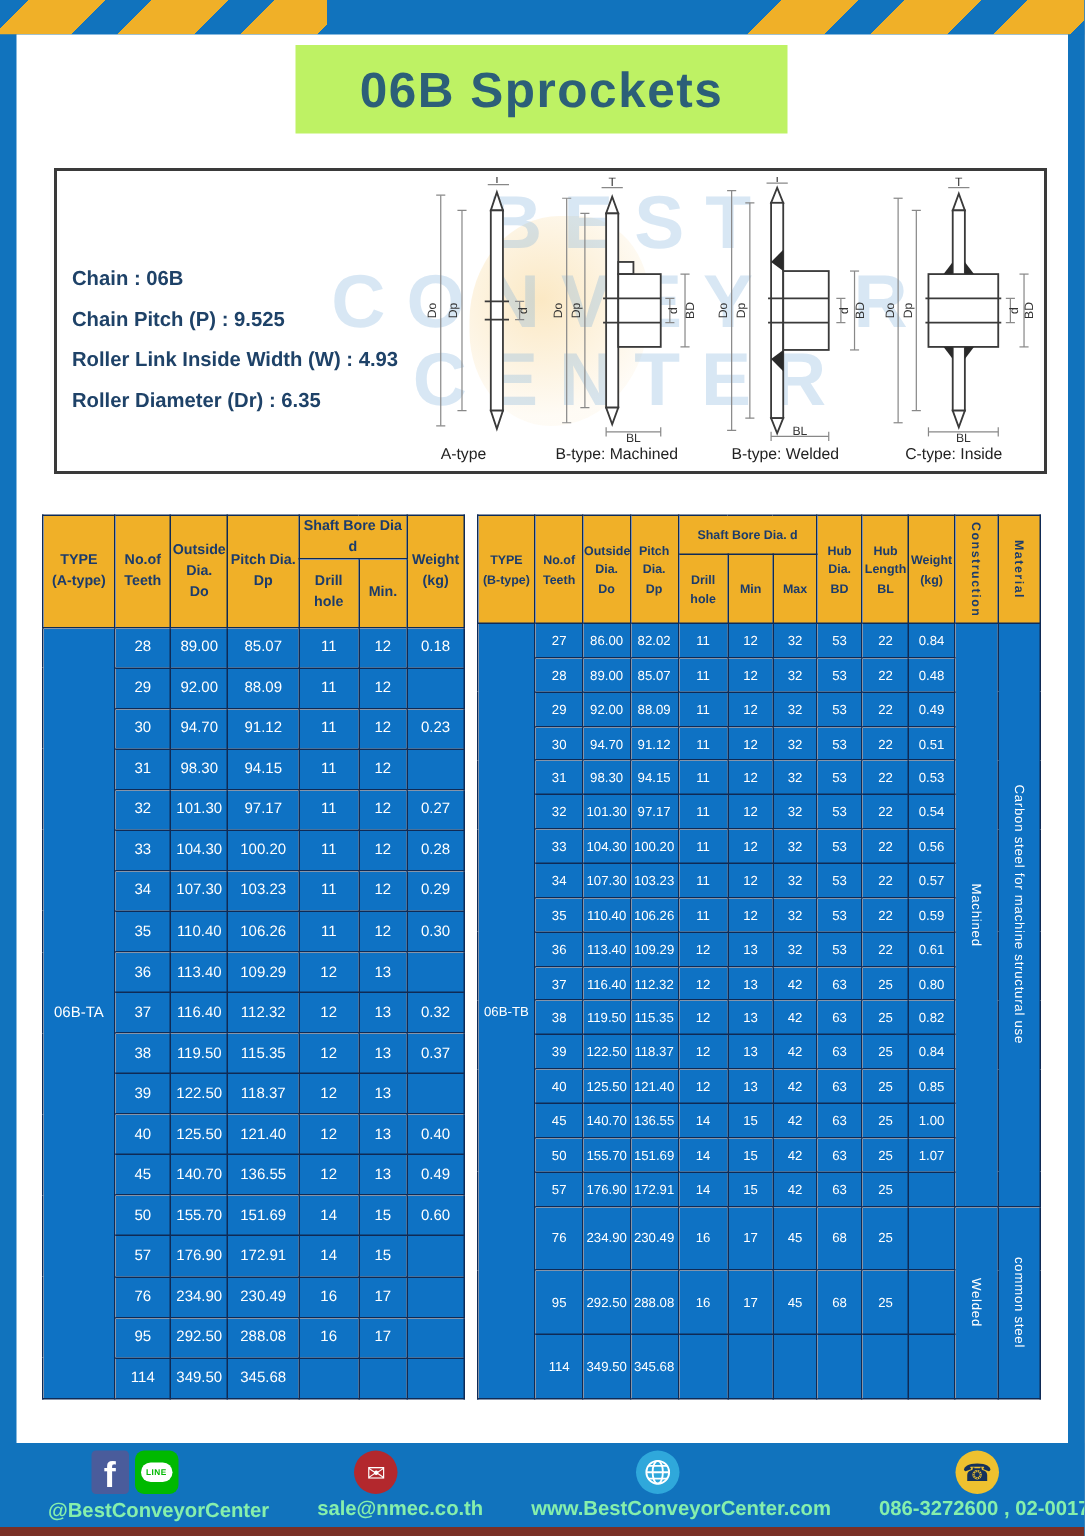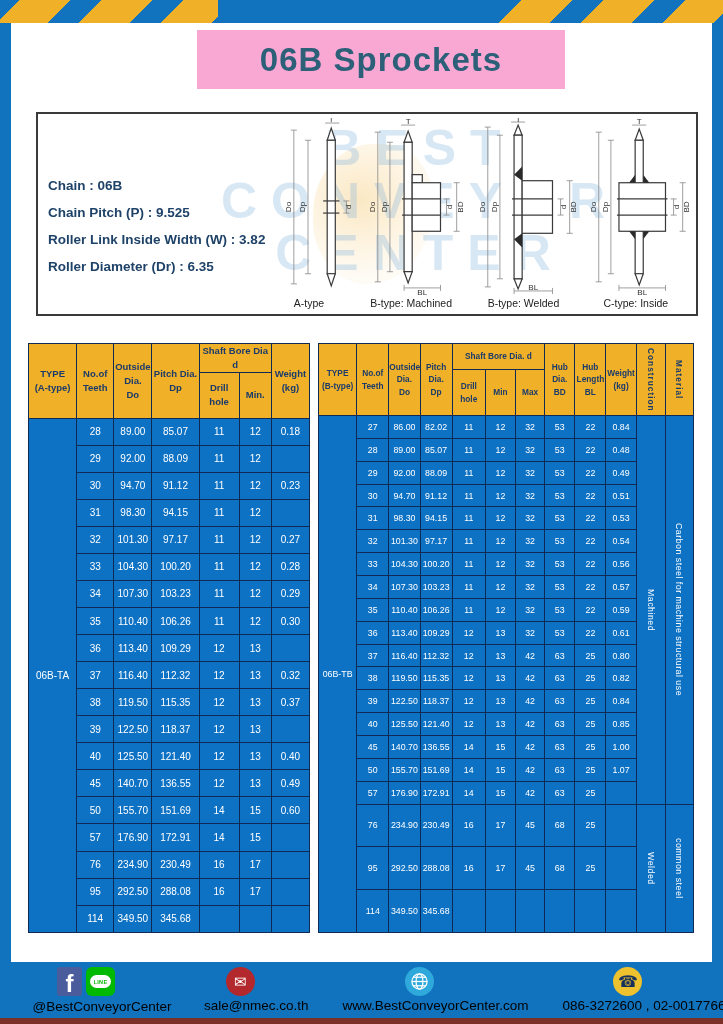--- a/index.html
+++ b/index.html
@@ -8,21 +8,21 @@
          font-family:"Liberation Sans",sans-serif;}
   
   .top-band{position:absolute;top:0;left:0;width:723px;height:23px;background:#1173BD;overflow:hidden;}
   .stripes{position:absolute;top:0;height:23px;
            background:repeating-linear-gradient(135deg,rgba(0,0,0,0) 0 22px,#F0B028 22px 58px);}
   .stripes.left{left:-12px;width:230px;}
   .stripes.right{right:-12px;width:245px;}
   
   .page{position:absolute;left:11px;top:23px;width:701px;height:939px;background:#ffffff;}
   
-  .banner{position:absolute;left:197px;top:30px;width:368px;height:59px;background:#f9a8d4;
+  .banner{position:absolute;left:197px;top:30px;width:328px;height:59px;background:#bef264;
           display:flex;align-items:center;justify-content:center;}
   .banner h1{margin:0;font-size:33px;font-weight:bold;color:#2C5F78;letter-spacing:1px;}
   
   .diagram-panel{position:absolute;left:36px;top:112px;width:662px;height:204px;background:#fff;
                  border:2px solid #3a3a3a;overflow:hidden;}
   .watermark{position:absolute;left:172px;top:8px;width:420px;text-align:center;line-height:1.05;
              font-weight:bold;letter-spacing:14px;font-size:50px;color:rgba(125,175,220,0.30);
              pointer-events:none;user-select:none;}
   .wm-blob{position:absolute;left:275px;top:30px;width:120px;height:140px;border-radius:50% 40% 55% 45%;
            background:radial-gradient(circle at 40% 40%, rgba(242,180,60,0.30), rgba(242,180,60,0.05) 70%);
@@ -54,21 +54,21 @@
   .vert{writing-mode:vertical-rl;text-orientation:mixed;letter-spacing:1px;}
   th.vert{padding:2px 0;}
   td.vert-cell{writing-mode:vertical-rl;text-orientation:mixed;letter-spacing:0.5px;font-size:8.8px;}
   td.type-cell{font-size:10px;}
   
   .footer{position:absolute;left:0;top:962px;width:723px;height:56px;background:#1173BD;
           display:flex;align-items:center;}
   .footer-sec{display:flex;flex-direction:column;align-items:center;justify-content:center;gap:2px;height:100%;}
   .sec1{flex:0 0 172px;} .sec2{flex:0 0 128px;} .sec3{flex:0 0 222px;} .sec4{flex:1;}
   .fsep{width:3px;height:42px;background:#E8C93E;}
-  .footer-label{color:#000000;font-weight:normal;font-size:13.5px;white-space:nowrap;margin-left:32px;}
+  .footer-label{color:#86efac;font-weight:bold;font-size:13.5px;white-space:nowrap;margin-left:32px;}
   .icon-row{display:flex;gap:4px;align-items:center;height:30px;}
   .fb-icon{width:25px;height:29px;background:#4A5C9B;border-radius:3px;color:#fff;font-weight:bold;
            font-size:24px;display:flex;align-items:flex-end;justify-content:center;line-height:0.95;}
   .line-icon{width:29px;height:29px;background:#00B900;border-radius:6px;display:flex;align-items:center;justify-content:center;}
   .line-bubble{width:21px;height:13px;background:#fff;border-radius:7px;display:flex;align-items:center;justify-content:center;
                color:#00B900;font-size:5.5px;font-weight:bold;letter-spacing:0.3px;}
   .round-icon{width:29px;height:29px;border-radius:50%;display:flex;align-items:center;justify-content:center;}
   .mail-icon{background:#B3282D;color:#fff;font-size:15px;}
   .globe-icon{background:#2FA8DB;}
   .phone-icon{background:#EEC12F;color:#15315B;font-size:16px;}
@@ -94,21 +94,21 @@
     <div class="wm-blob"></div>
     <div class="watermark">
       <div>BEST</div>
       <div>CONVEYOR</div>
       <div>CENTER</div>
     </div>
 
     <div class="specs">
         <div class="spec-line">Chain : 06B</div>
         <div class="spec-line">Chain Pitch (P) : 9.525</div>
-        <div class="spec-line">Roller Link Inside Width (W) : 3.82</div>
+        <div class="spec-line">Roller Link Inside Width (W) : 4.93</div>
         <div class="spec-line">Roller Diameter (Dr) : 6.35</div>
       </div>
 
     <div class="figures">
 
       <div class="figure" style="flex:0 0 92px;">
         <svg viewBox="0 0 90 176">
           <g stroke="#888" stroke-width="0.8" fill="none">
             <line x1="30" y1="12" x2="30" y2="164"></line>
               <line x1="27" y1="12" x2="33" y2="12"></line>

